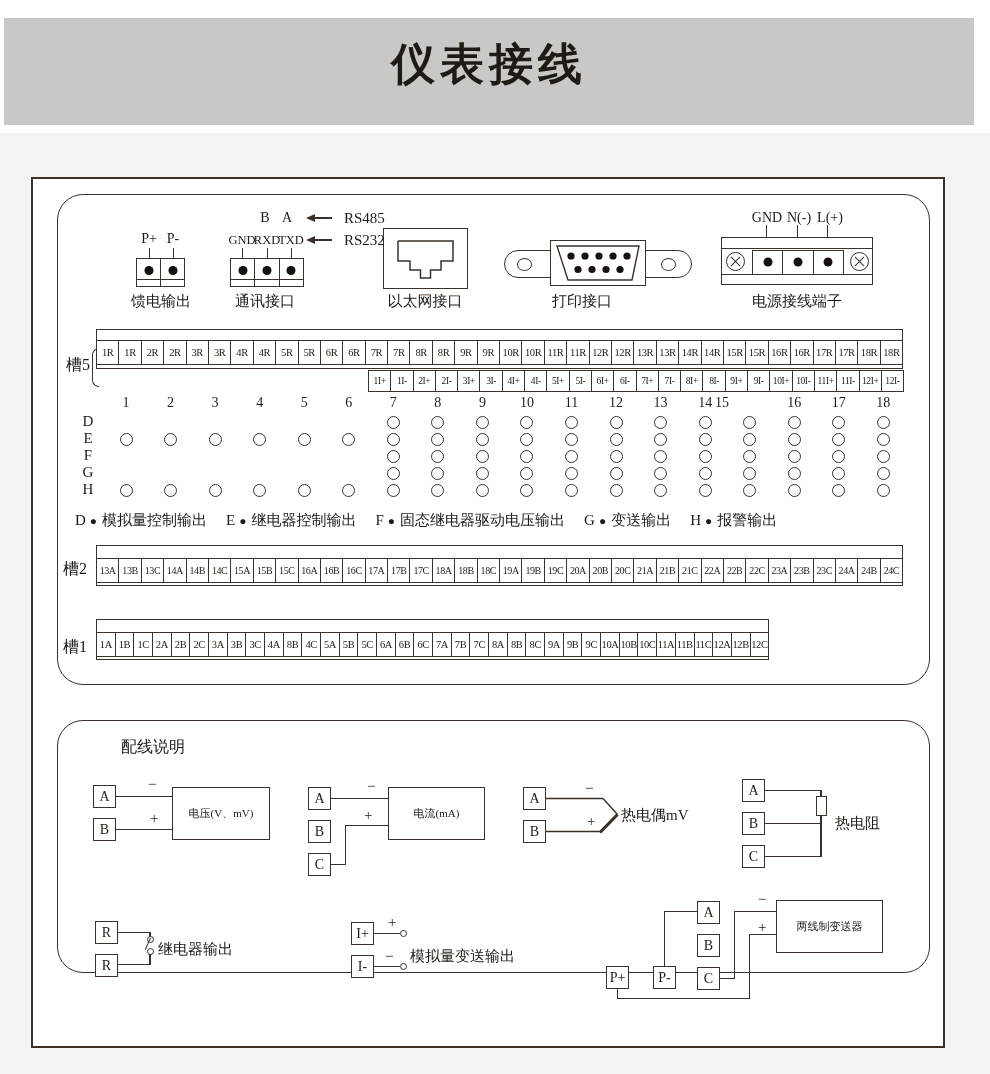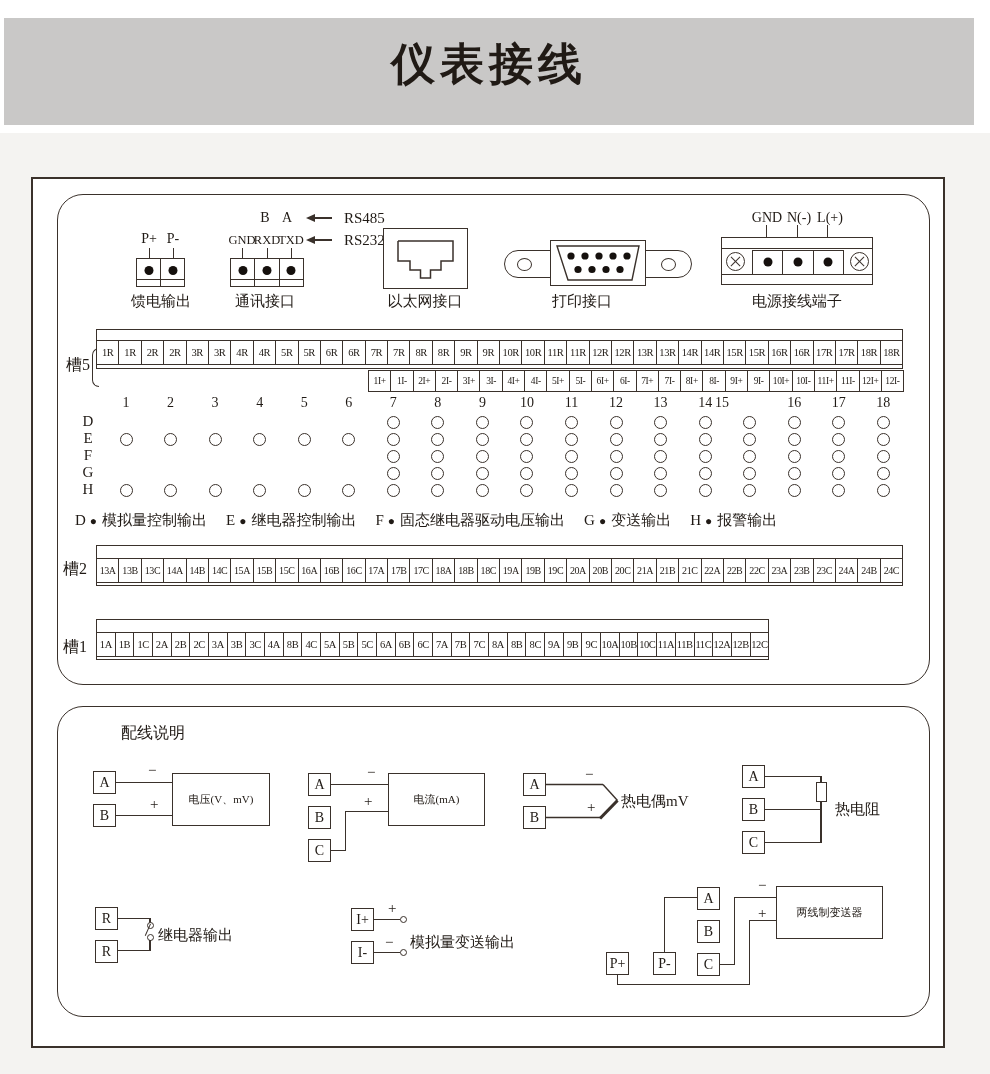--- a/index.html
+++ b/index.html
@@ -470,21 +470,21 @@
           <div class="cell">11B</div>
           <div class="cell">11C</div>
           <div class="cell">12A</div>
           <div class="cell">12B</div>
           <div class="cell">12C</div>
         </div>
       <div class="sbandb"></div>
     </div>
   </div>
 
-  <div class="panel" style="left:24px;top:527px;width:873px;height:311px">
+  <div class="panel" style="left:24px;top:541px;width:873px;height:253px">
     <div class="abs" style="left:63px;top:16px;font-size:16px">配线说明</div>
 
     <div>
       <div class="tcol" style="left:35px;top:64px">
           <div class="tbox">A</div>
           <div class="tbox">B</div>
         </div>
       <div class="wh" style="left:58px;top:75px;width:56px"></div>
       <div class="wh" style="left:58px;top:108px;width:56px"></div>
       <span class="pm" style="left:90px;top:55px">−</span>

